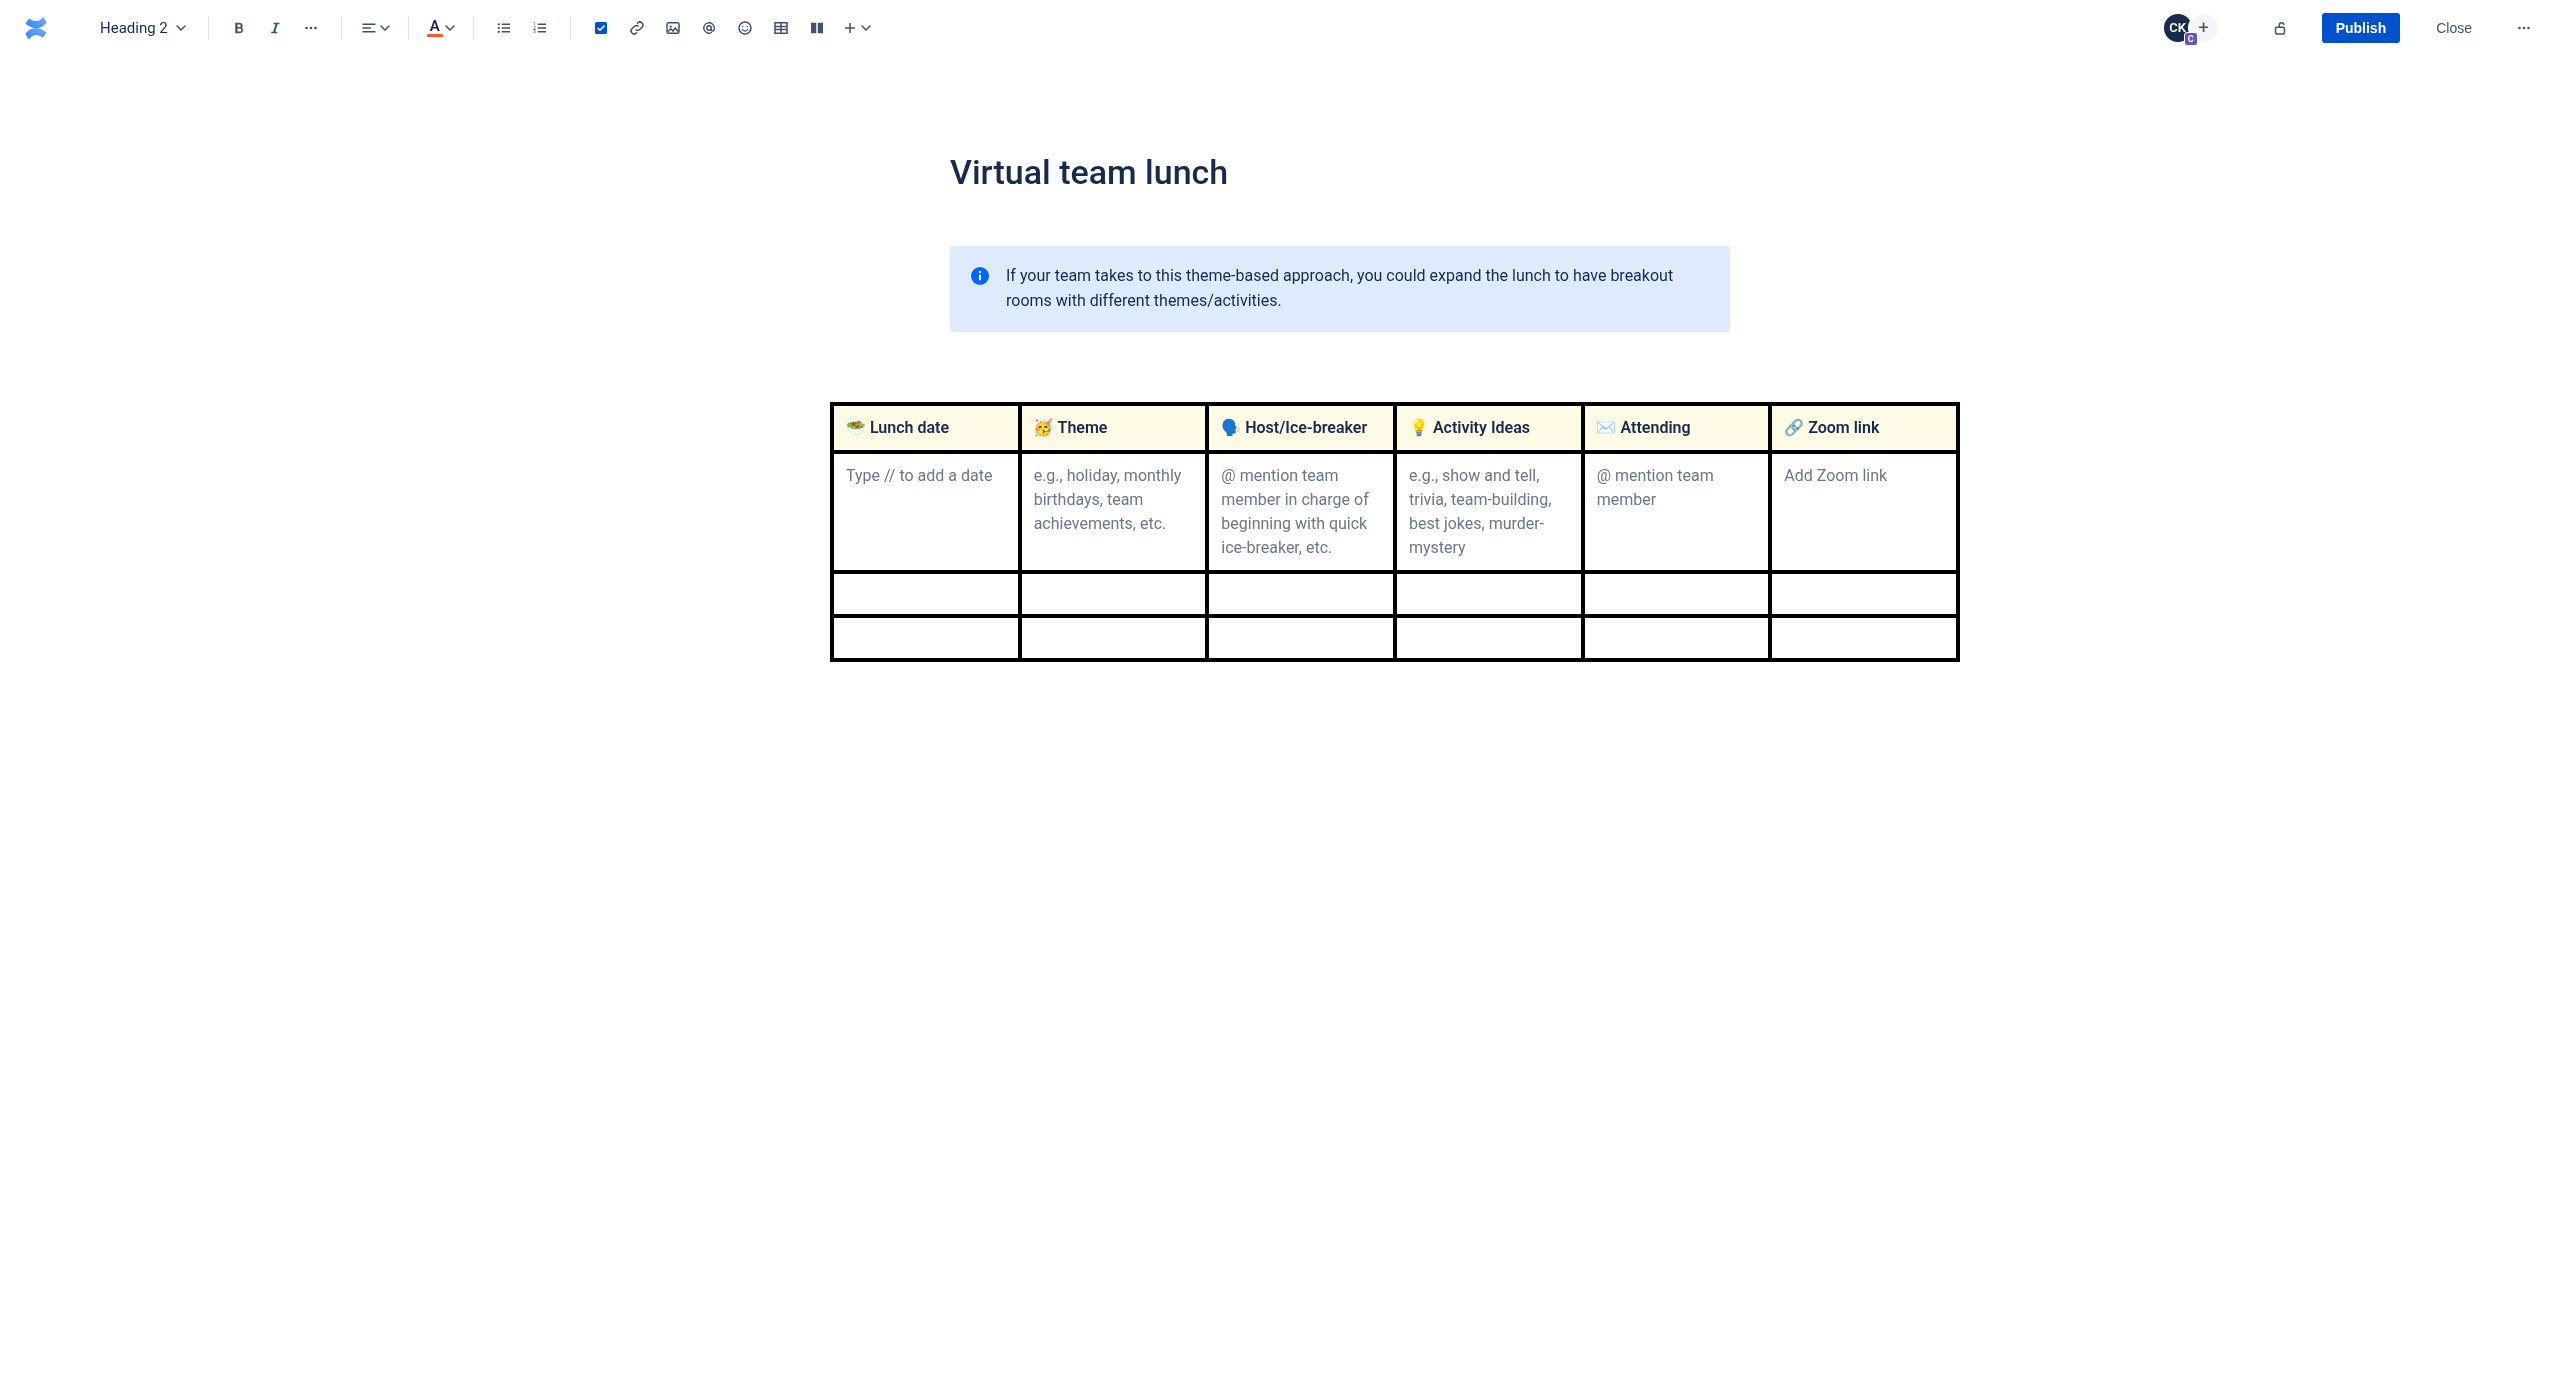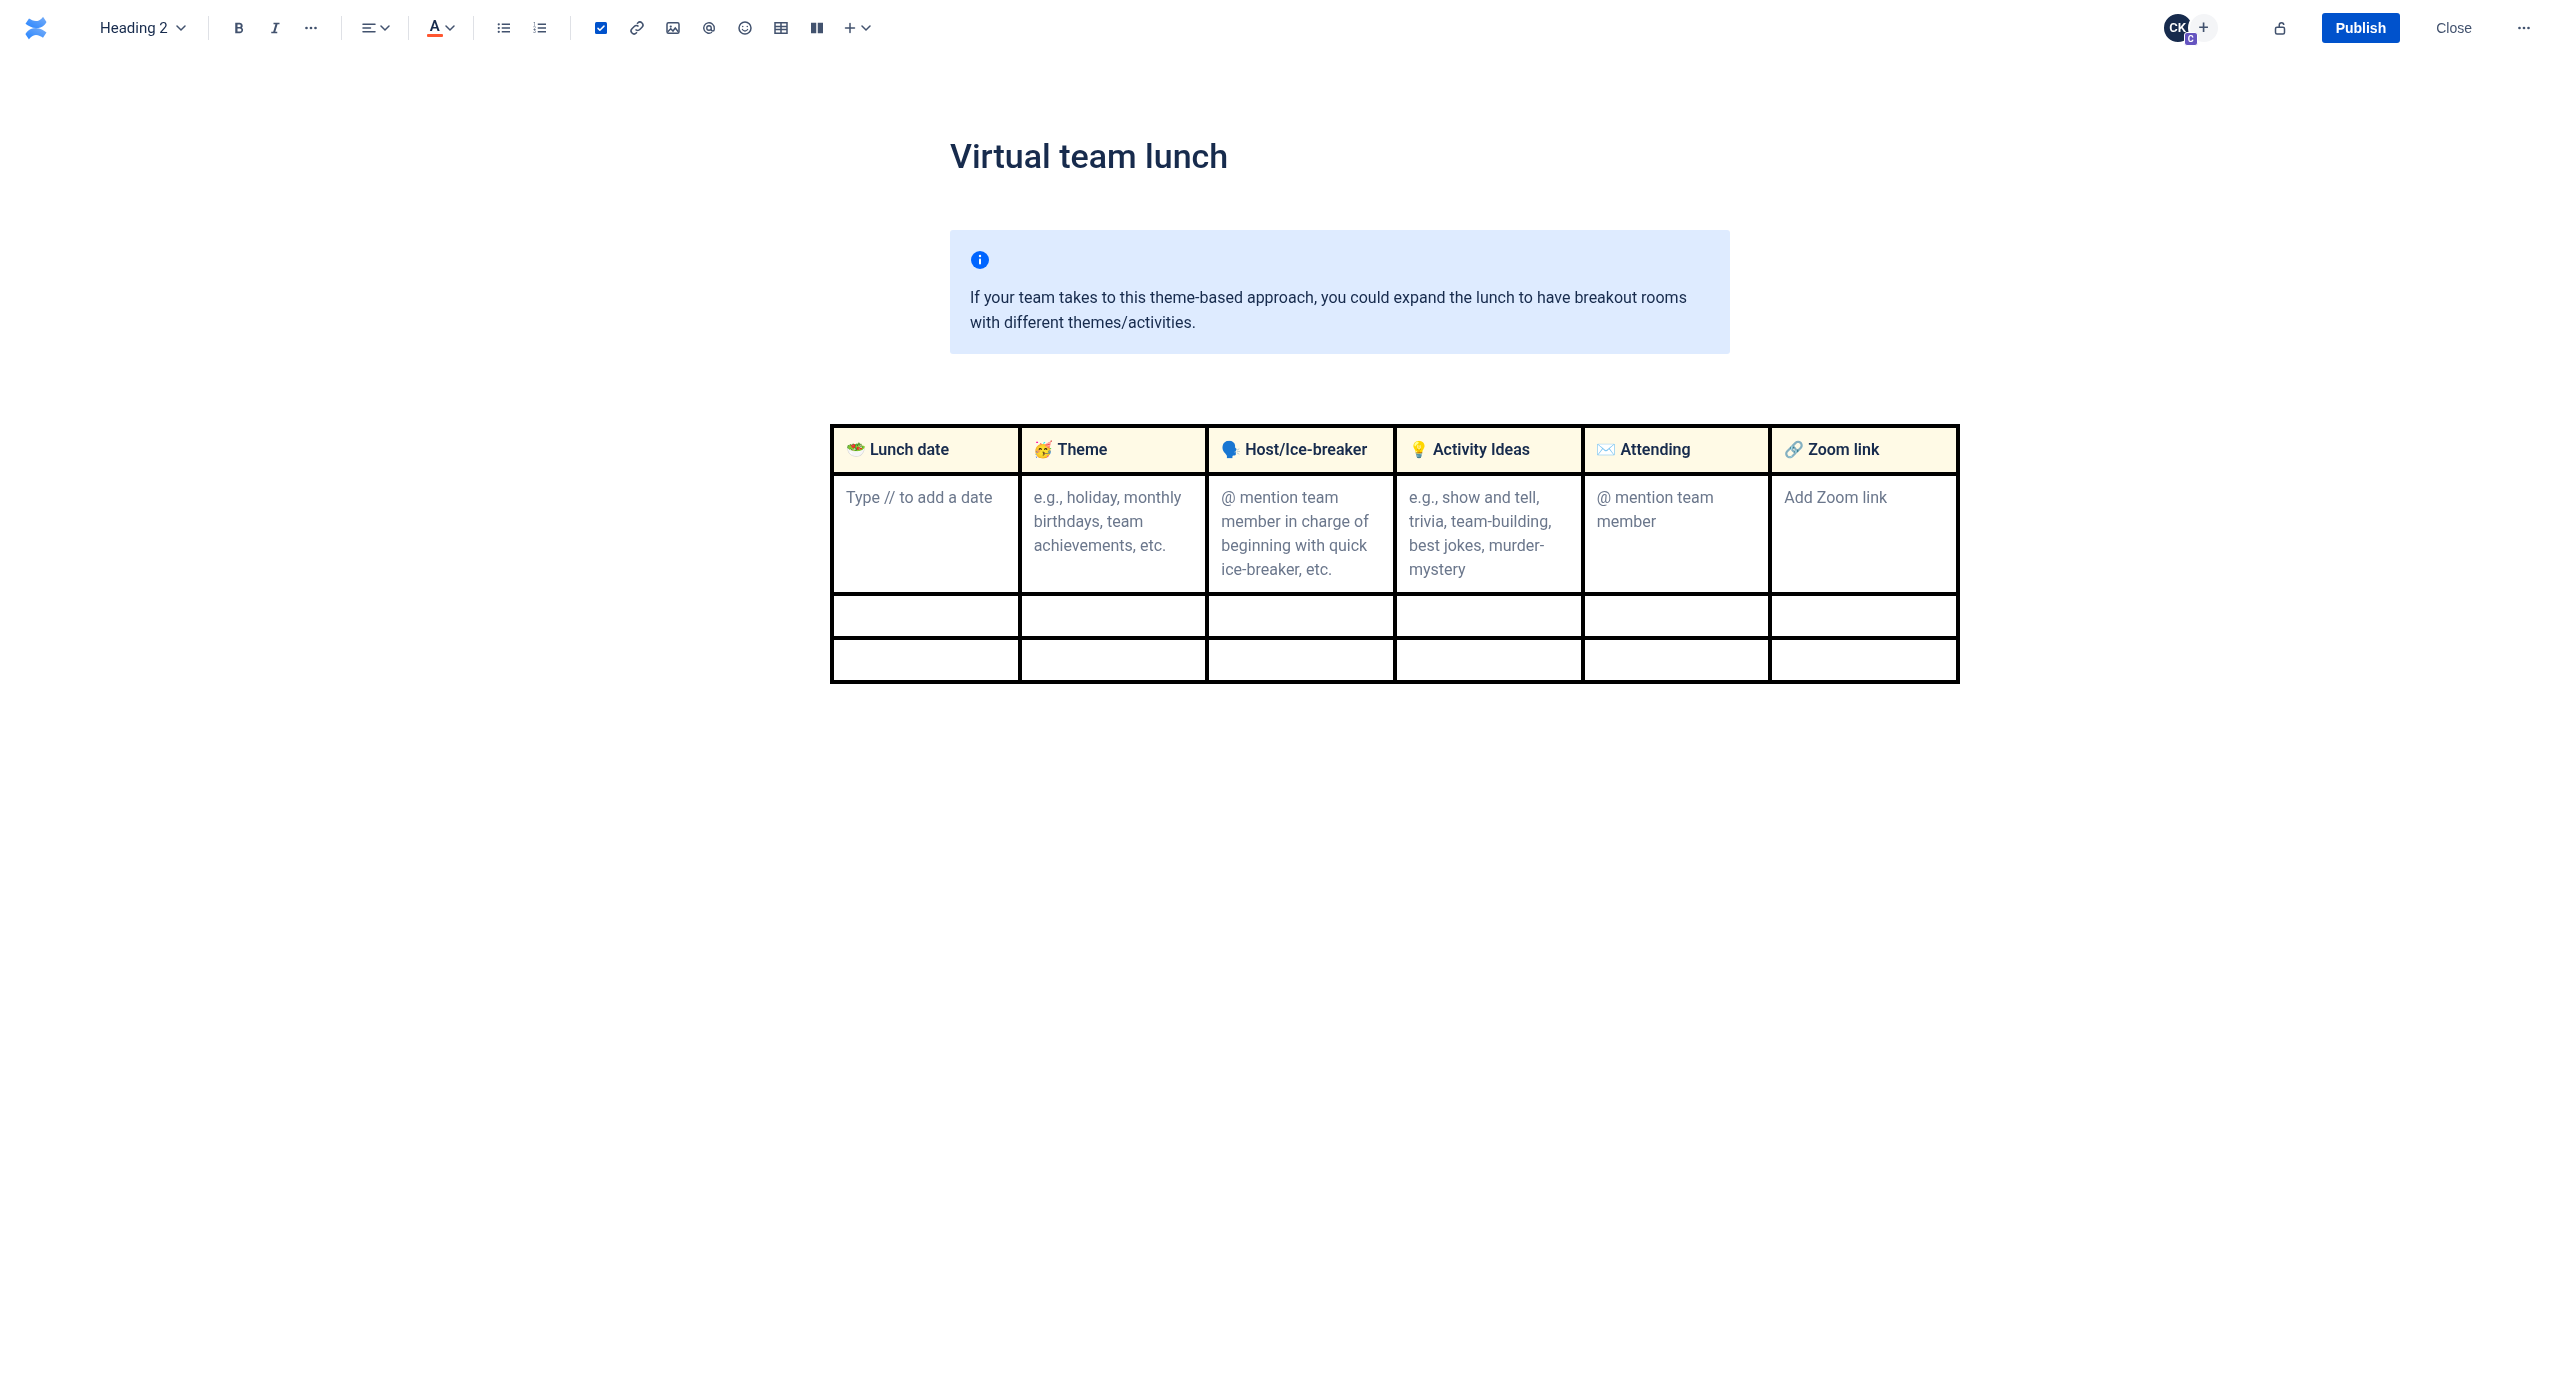--- a/index.html
+++ b/index.html
@@ -163,40 +163,39 @@
       color:#42526e;
       font-size:14px;
       padding:7px 10px;
       border-radius:3px;
       cursor:pointer;
     }
 
     
     .doc-wrap {
       max-width: 900px;
-      margin: 0 auto;
+      margin: 16px auto;
       padding-top: 80px;
     }
     .page-title {
       font-size: 34px;
       font-weight: 500;
       color: #172b4d;
       margin-bottom: 54px;
       padding-left: 120px;
     }
 
     .info-panel {
       display:flex;
       gap: 16px;
       background:#deebff;
       border-radius:3px;
       padding: 18px 20px;
       margin-left: 120px;
       margin-bottom: 70px;
-      flex-direction: column;
     }
     .info-panel .icon {
       flex:0 0 auto;
       width:20px; height:20px;
       margin-top: 2px;
     }
     .info-panel .icon svg { width:20px; height:20px; }
     .info-panel .text {
       font-size: 16px;
       line-height: 1.55;

